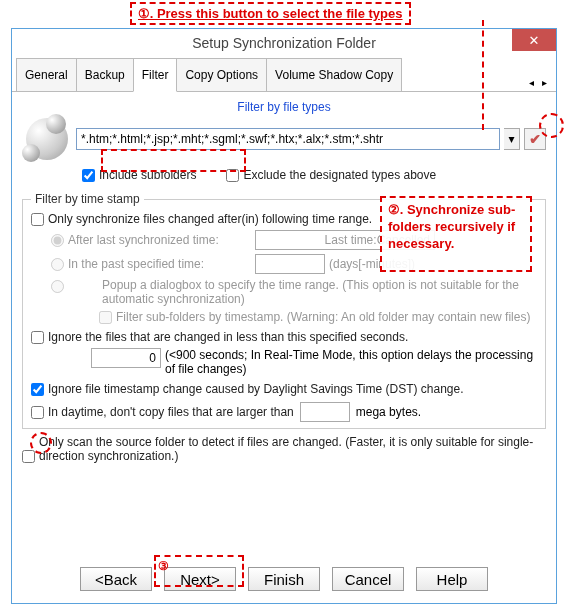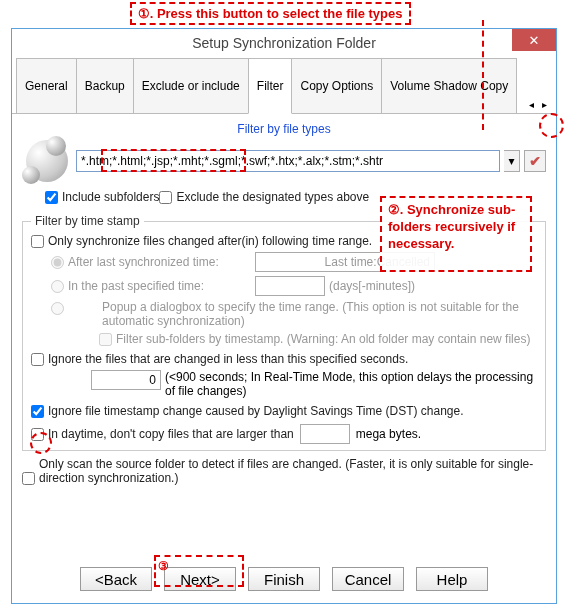--- a/index.html
+++ b/index.html
@@ -15,21 +15,21 @@
   .annotation {
     position: absolute;
     border: 2px dashed #d00;
     color: #d00;
     font-family: "Comic Sans MS", cursive, sans-serif;
     font-size: 13px;
     font-weight: bold;
     pointer-events: none;
     z-index: 50;
   }
-  .ann1 { top: 2px; left: 130px; padding: 2px 6px; background: rgba(255,255,255,0.9);}
+  .ann1 { top: 2px; left: 130px; padding: 2px 6px; background: rgba(255,255,255,0.9); text-decoration: underline;}
   .ann-line1 { position:absolute; border-left:2px dashed #d00; top:20px; left:482px; height:110px; z-index:49;}
   .ann2-box { top: 196px; left: 380px; width: 152px; height: 76px; padding: 4px 6px; line-height: 1.3; background: rgba(255,255,255,0.9);}
   .ann-sub-box { position:absolute; border:2px dashed #d00; top:149px; left:101px; width:145px; height:23px; z-index:49; pointer-events:none;}
   .ann-nostamp-circle { position:absolute; border:2px dashed #d00; border-radius:50%; top:432px; left:30px; width:22px; height:22px; z-index:49; pointer-events:none;}
   .ann-next-box { position:absolute; border:2px dashed #d00; top:555px; left:154px; width:90px; height:32px; z-index:49; pointer-events:none;}
   .ann-next-num { position:absolute; color:#d00; font-family:"Comic Sans MS",cursive; font-weight:bold; top:559px; left:158px; z-index:50; pointer-events:none;}
   .ann-check-circle { position:absolute; border:2px dashed #d00; border-radius:50%; top:113px; left:539px; width:25px; height:25px; z-index:49; pointer-events:none;}
 
   .window {
     position: absolute;
@@ -52,21 +52,21 @@
   }
 
   .tabbar {
     display:flex; align-items:flex-end;
     border-bottom:1px solid #bbb;
     padding: 0 4px;
     position:relative;
     font-size:12px;
   }
   .tab {
-    padding:20px 8px;
+    padding:9px 8px;
     border:1px solid #bbb;
     border-bottom:none;
     background:#f5f5f5;
     margin-right:-1px;
     cursor:pointer;
     position:relative;
   }
   .tab.active {
     background:#fff;
     z-index:2;
@@ -96,21 +96,21 @@
 
   .filter-input {
     flex:1; height:22px; border:1px solid #7a9ec9; padding:0 4px; font-size:12px;
     background:#fff;
   }
   .check-filter-btn {
     width:22px; height:22px; border:1px solid #aaa; background:#f2f2f2; display:flex; align-items:center; justify-content:center; cursor:pointer;
   }
   .red-check { color:#c8504e; font-weight:bold; font-size:14px; }
 
-  .sub-row { margin-left:23px; margin-top:8px; display:flex; align-items:flex-end;}
+  .sub-row { margin-left:60px; margin-top:8px; display:flex; gap:30px; align-items:flex-end;}
   fieldset.timestamp {
     border:1px solid #ccc;
     margin:10px 0 6px;
     padding:6px 8px 6px 8px;
   }
   fieldset.timestamp legend { padding:0 4px; color:#333; }
   label { display:flex; align-items:center; gap:4px; color:#222; }
   label.disabled, .disabled { color:#999; }
   input[type=checkbox], input[type=radio] { margin:0; }
   .time-inputs { margin-left:20px; }
@@ -149,21 +149,20 @@
   <div class="titlebar">
     <span>Setup Synchronization Folder</span>
     <div class="close-btn">
       <span>✕</span>
     </div>
   </div>
 
   <div class="tabbar">
     <div class="tab">General</div>
     <div class="tab">Backup</div>
-    <div class="tab">Exclude or include</div>
     <div class="tab active">Filter</div>
     <div class="tab">Copy Options</div>
     <div class="tab">Volume Shadow Copy</div>
     <div class="tab-arrows">
       <span>◂</span>
       <span>▸</span>
     </div>
   </div>
 
   <div class="content">

